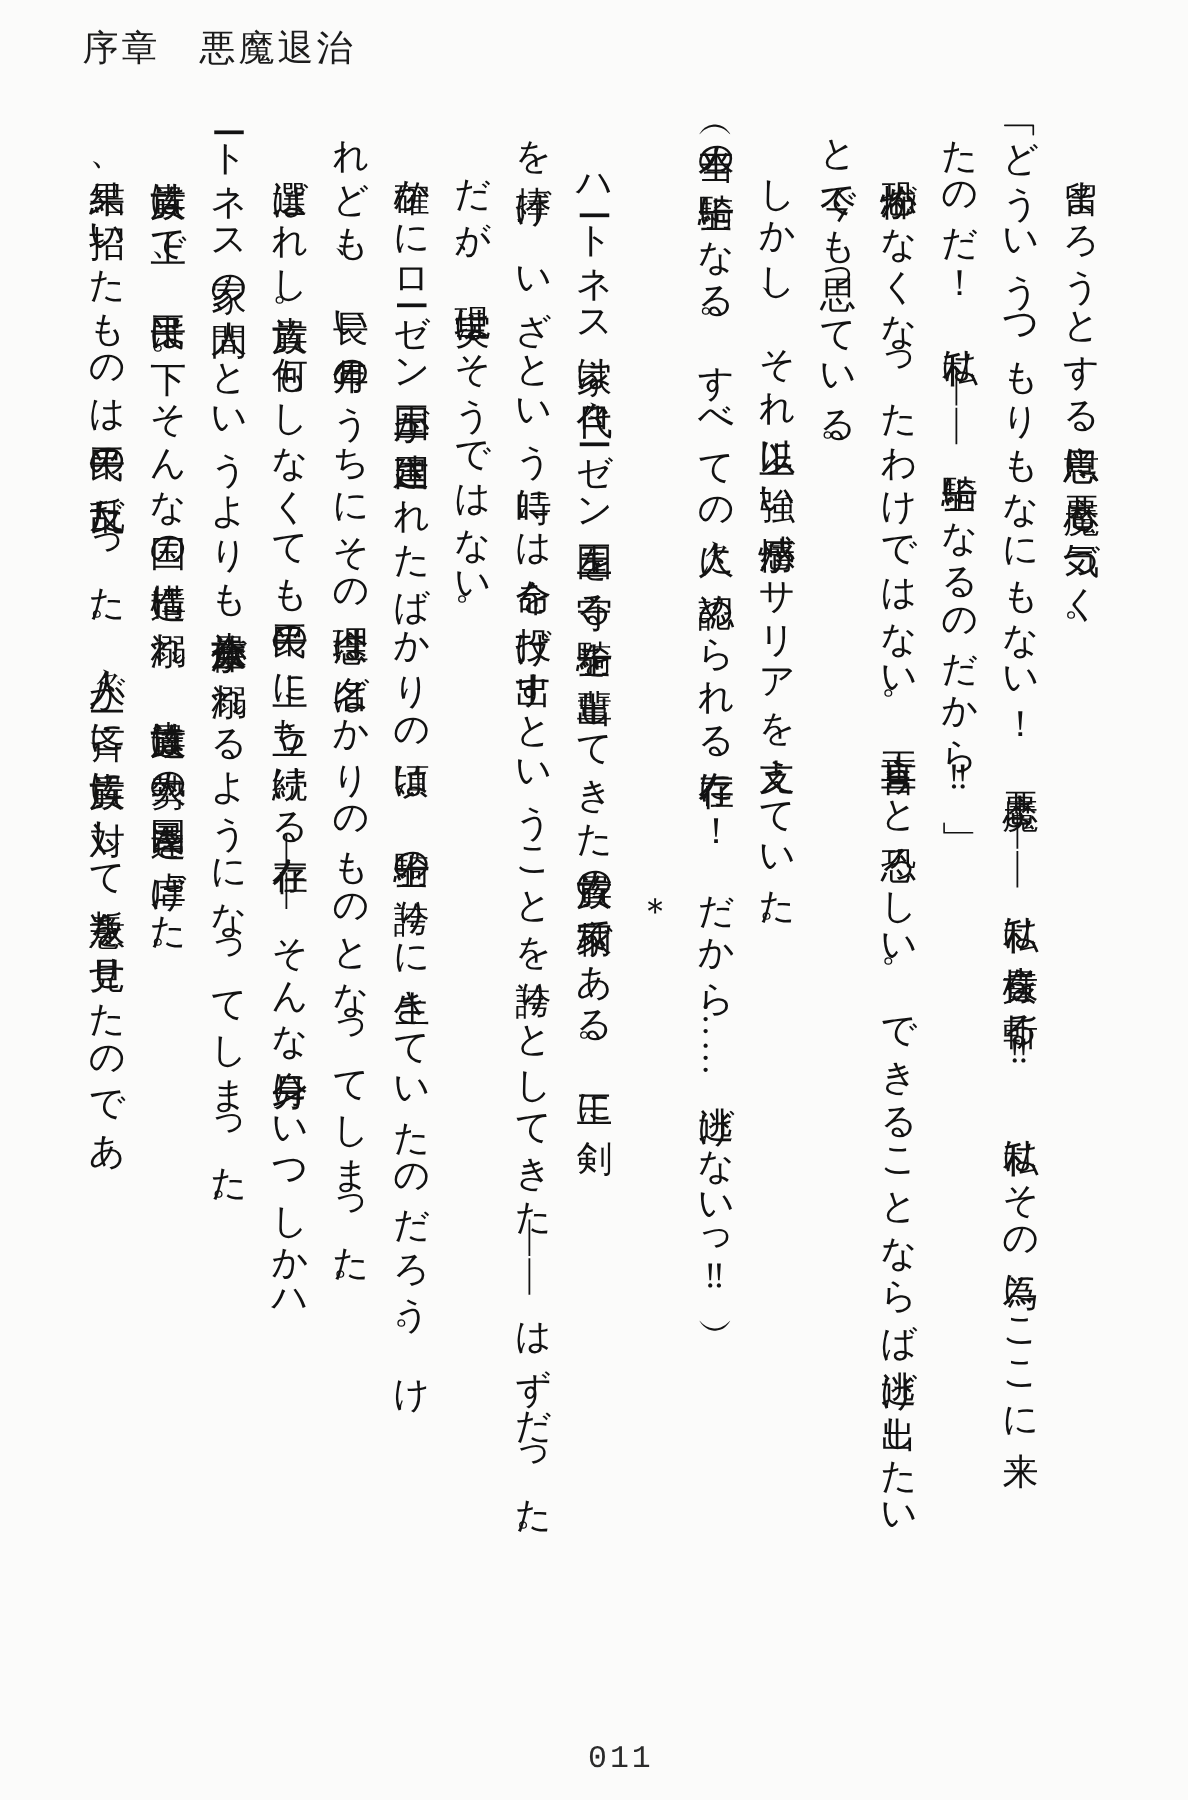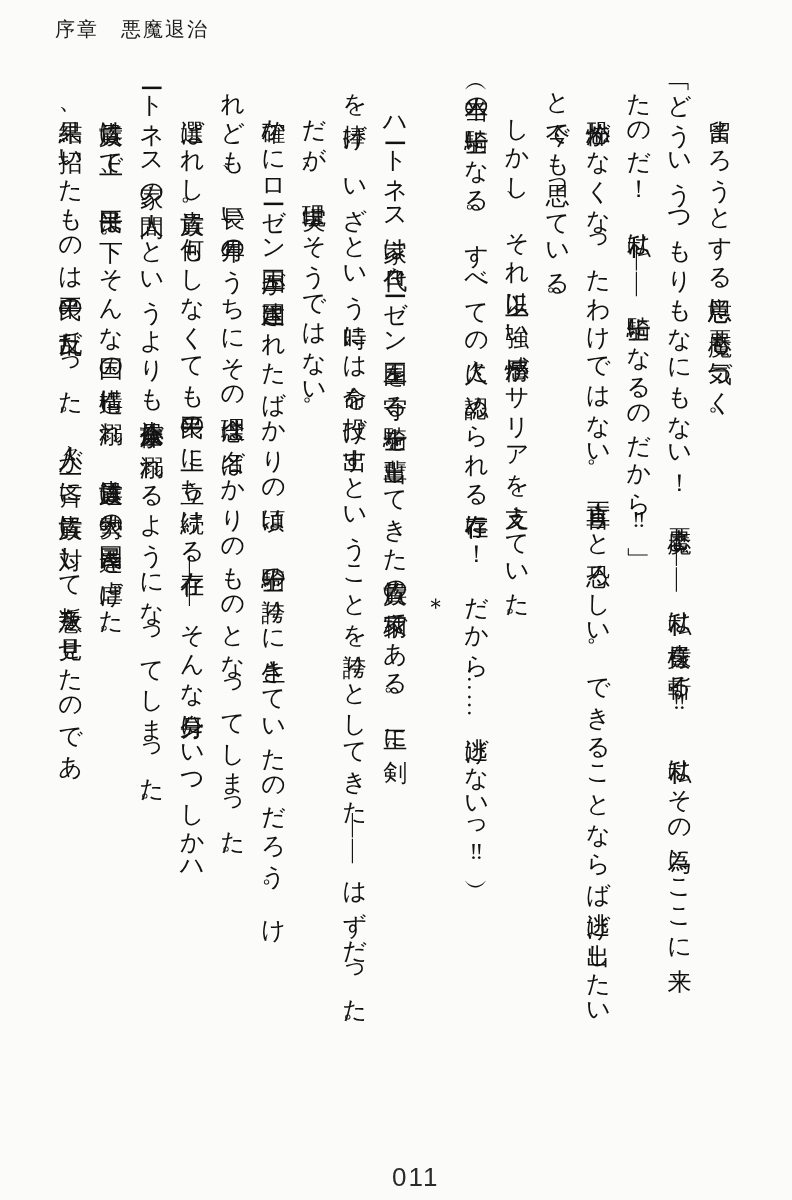--- a/index.html
+++ b/index.html
@@ -12,21 +12,21 @@
     position: relative;
     background: #fbfbfa;
     color: #141414;
     font-family: "Liberation Serif", "DejaVu Serif", serif;
     overflow: hidden;
   }
   .chapter-header {
     position: absolute;
     left: 55px;
     top: 16px;
-    font-size: 20px;
+    font-size: 24px;
     letter-spacing: 2px;
     white-space: pre;
     color: #1c1c1c;
   }
   .text-block {
     position: absolute;
     top: 76px;
     right: 52px;
     height: 1036px;
     writing-mode: vertical-rl;
@@ -42,22 +42,22 @@
     white-space: pre;
   }
   .text-block p.sep {
     text-align: center;
     letter-spacing: 0;
   }
   .page-number {
     position: absolute;
     left: 392px;
     top: 1162px;
-    font-family: Liberation Sans, sans-serif;
-    font-size: 26px;
+    font-family: Liberation Mono, monospace;
+    font-size: 21px;
     letter-spacing: 2px;
     color: #2b2b2b;
   }
 </style>
 </head>
 <body>
 
 <div class="chapter-header">序章　悪魔退治</div>
 
 <div class="text-block">

